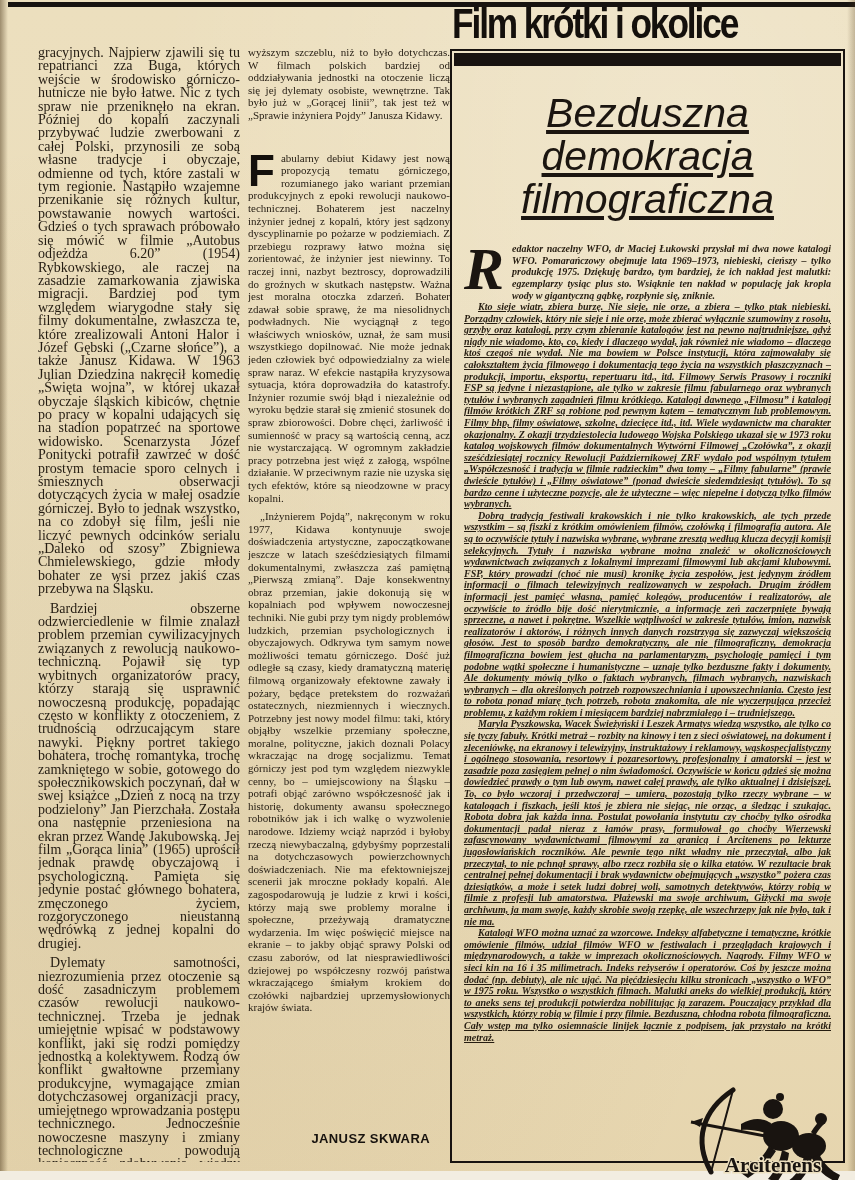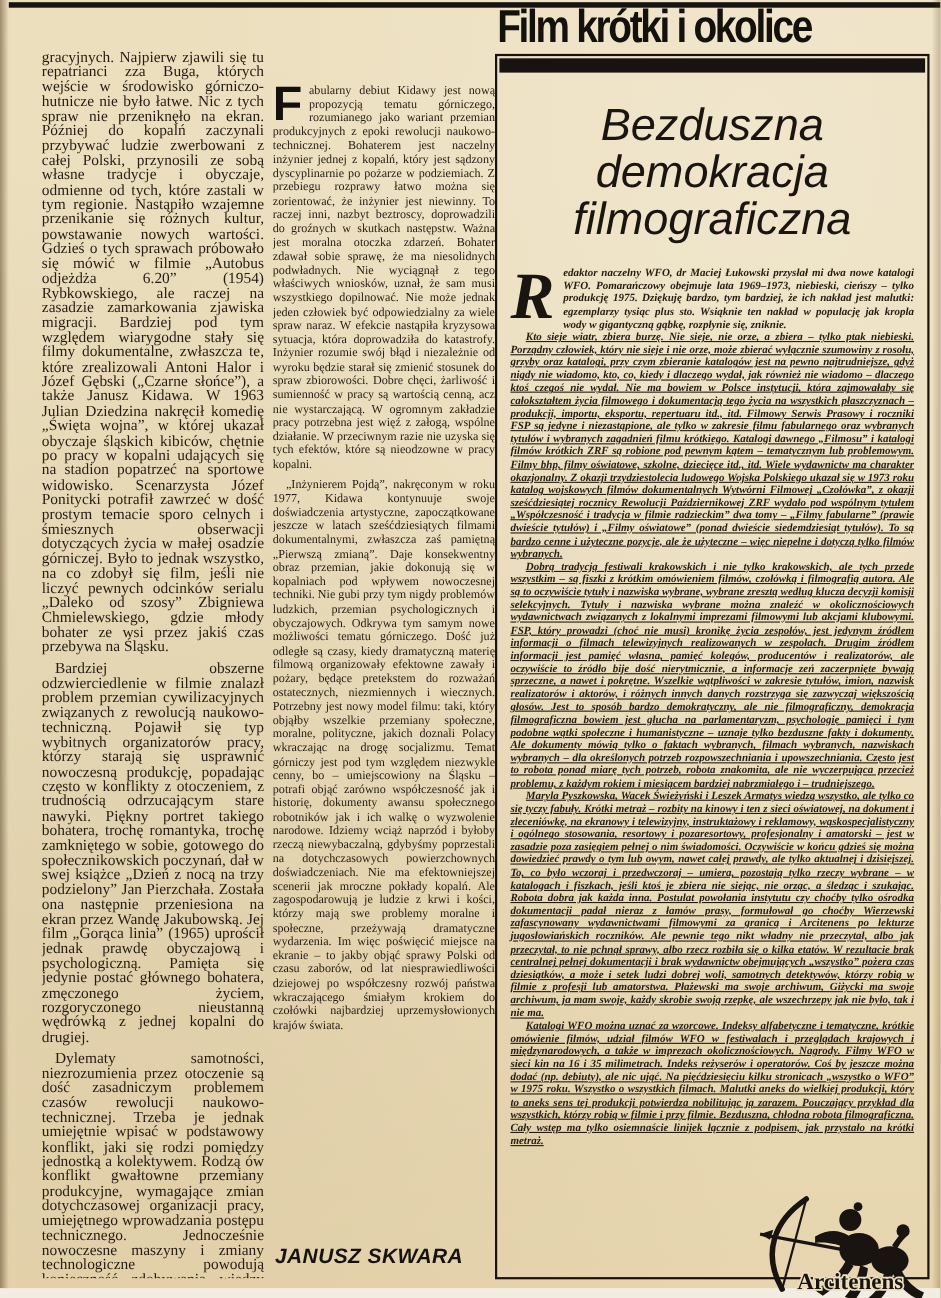--- a/index.html
+++ b/index.html
@@ -19,36 +19,36 @@
 
   
   .col{position:absolute;top:46px;width:202px;text-align:justify;overflow:hidden;}
   .col1{left:38px;height:1116px;font-size:14px;line-height:13.4px;}
   .col2{left:248px;height:1082px;font-size:11px;line-height:12.6px;}
   .col p{margin:0 0 6px 0;text-indent:12px;}
   .col p.cont{text-indent:0;}
   .col p.gap-before{margin-top:30px;}
   .dropcap-f{float:left;font-family:"Liberation Sans",sans-serif;font-weight:900;
     font-size:44px;line-height:34px;margin:2px 6px 0 0;color:#14100c;}
-  .byline{position:absolute;left:250px;top:1132px;width:180px;
-    font-family:"Liberation Sans",sans-serif;font-weight:700;font-size:19px;
-    line-height:1.12;letter-spacing:.4px;color:#17120e;font-style:italic;}
+  .byline{position:absolute;left:250px;top:1132px;width:180px;text-align:right;
+    font-family:"Liberation Sans",sans-serif;font-weight:700;font-size:13px;
+    line-height:1.12;letter-spacing:.4px;color:#17120e;}
 
   
   .section-header{position:absolute;left:452px;top:0px;margin:0;white-space:nowrap;
     font-family:"Liberation Sans",sans-serif;font-weight:700;font-size:42px;
     letter-spacing:-2.5px;color:#14100c;transform:scaleX(.84);transform-origin:left top;}
 
   
   .feature-box{position:absolute;left:450px;top:49px;width:391px;height:1110px;
     border:2px solid #181310;}
   .box-topbar{margin:2px;height:13px;background:#181310;}
   .f-title{margin:26px auto 0 auto;max-width:330px;text-align:center;
     font-family:"Liberation Sans",sans-serif;font-style:italic;font-weight:400;
-    font-size:41px;line-height:1.05;color:#1b1510;}
+    font-size:41px;line-height:1.05;color:#1b1510;text-decoration:underline;}
   .f-body{margin:22px 12px 0 12px;font-style:italic;font-weight:700;font-size:10px;
     line-height:11.6px;text-align:justify;color:#251c10;}
   .f-body p{margin:0;}
   .f-body p + p{text-indent:14px;text-decoration:underline;}
   .dropcap-r{float:left;font-size:60px;line-height:44px;margin:4px 8px 0 0;
     font-weight:700;font-style:italic;color:#1b1510;}
 
   
   .logo{position:absolute;right:4px;bottom:-8px;width:168px;height:104px;}
 </style>
@@ -61,20 +61,21 @@
   <div class="right-edge"></div>
   <div class="bottom-edge"></div>
 
   <div class="col col1">
     <p class="cont">gracyjnych. Najpierw zjawili się tu repatrianci zza Buga, których wejście w środowisko górniczo-hutnicze nie było łatwe. Nic z tych spraw nie przeniknęło na ekran. Później do kopalń zaczynali przybywać ludzie zwerbowani z całej Polski, przynosili ze sobą własne tradycje i obyczaje, odmienne od tych, które zastali w tym regionie. Nastąpiło wzajemne przenikanie się różnych kultur, powstawanie nowych wartości. Gdzieś o tych sprawach próbowało się mówić w filmie „Autobus odjeżdża 6.20” (1954) Rybkowskiego, ale raczej na zasadzie zamarkowania zjawiska migracji. Bardziej pod tym względem wiarygodne stały się filmy dokumentalne, zwłaszcza te, które zrealizowali Antoni Halor i Józef Gębski („Czarne słońce”), a także Janusz Kidawa. W 1963 Julian Dziedzina nakręcił komedię „Święta wojna”, w której ukazał obyczaje śląskich kibiców, chętnie po pracy w kopalni udających się na stadion popatrzeć na sportowe widowisko. Scenarzysta Józef Ponitycki potrafił zawrzeć w dość prostym temacie sporo celnych i śmiesznych obserwacji dotyczących życia w małej osadzie górniczej. Było to jednak wszystko, na co zdobył się film, jeśli nie liczyć pewnych odcinków serialu „Daleko od szosy” Zbigniewa Chmielewskiego, gdzie młody bohater ze wsi przez jakiś czas przebywa na Śląsku.</p>
     <p>Bardziej obszerne odzwierciedlenie w filmie znalazł problem przemian cywilizacyjnych związanych z rewolucją naukowo-techniczną. Pojawił się typ wybitnych organizatorów pracy, którzy starają się usprawnić nowoczesną produkcję, popadając często w konflikty z otoczeniem, z trudnością odrzucającym stare nawyki. Piękny portret takiego bohatera, trochę romantyka, trochę zamkniętego w sobie, gotowego do społecznikowskich poczynań, dał w swej książce „Dzień z nocą na trzy podzielony” Jan Pierzchała. Została ona następnie przeniesiona na ekran przez Wandę Jakubowską. Jej film „Gorąca linia” (1965) uprościł jednak prawdę obyczajową i psychologiczną. Pamięta się jedynie postać głównego bohatera, zmęczonego życiem, rozgoryczonego nieustanną wędrówką z jednej kopalni do drugiej.</p>
     <p>Dylematy samotności, niezrozumienia przez otoczenie są dość zasadniczym problemem czasów rewolucji naukowo-technicznej. Trzeba je jednak umiejętnie wpisać w podstawowy konflikt, jaki się rodzi pomiędzy jednostką a kolektywem. Rodzą ów konflikt gwałtowne przemiany produkcyjne, wymagające zmian dotychczasowej organizacji pracy, umiejętnego wprowadzania postępu technicznego. Jednocześnie nowoczesne maszyny i zmiany technologiczne powodują konieczność zdobywania wiedzy przez poszczególnych członków kolektywu. W przeciwnym razie będą się wzmagać dysproporcje pomiędzy możliwościami załogi a postawionymi przed nią zadaniami. Dramat ów znakomicie rozstrzyga film radziecki, ukazując, jak jednostka twórcza potrafi przełamać tradycyjne nawyki załogi („Człowiek znikąd”, „Premia”) i zmobilizować ją do nowej dyscypliny pracy, do przeciwstawienia się asekuranctwu, wygodnictwu, fałszywej sprawozdawczości. Społeczny i psychologiczny konflikt polega tu na tym, że kolektyw uczy się nowej techniki wykonywanych zadań postawionych na</p>
   </div>
 
   <div class="col col2">
+    <p class="cont">wyższym szczeblu, niż to było dotychczas. W filmach polskich bardziej od oddziaływania jednostki na otoczenie liczą się jej dylematy osobiste, wewnętrzne. Tak było już w „Gorącej linii”, tak jest też w „Sprawie inżyniera Pojdy” Janusza Kidawy.</p>
     <p class="cont gap-before">
       <span class="dropcap-f">F</span><span>abularny debiut Kidawy jest nową propozycją tematu górniczego, rozumianego jako wariant przemian produkcyjnych z epoki rewolucji naukowo-technicznej. Bohaterem jest naczelny inżynier jednej z kopalń, który jest sądzony dyscyplinarnie po pożarze w podziemiach. Z przebiegu rozprawy łatwo można się zorientować, że inżynier jest niewinny. To raczej inni, nazbyt beztroscy, doprowadzili do groźnych w skutkach następstw. Ważna jest moralna otoczka zdarzeń. Bohater zdawał sobie sprawę, że ma niesolidnych podwładnych. Nie wyciągnął z tego właściwych wniosków, uznał, że sam musi wszystkiego dopilnować. Nie może jednak jeden człowiek być odpowiedzialny za wiele spraw naraz. W efekcie nastąpiła kryzysowa sytuacja, która doprowadziła do katastrofy. Inżynier rozumie swój błąd i niezależnie od wyroku będzie starał się zmienić stosunek do spraw zbiorowości. Dobre chęci, żarliwość i sumienność w pracy są wartością cenną, acz nie wystarczającą. W ogromnym zakładzie pracy potrzebna jest więź z załogą, wspólne działanie. W przeciwnym razie nie uzyska się tych efektów, które są nieodzowne w pracy kopalni.</span>
     </p>
     <p>„Inżynierem Pojdą”, nakręconym w roku 1977, Kidawa kontynuuje swoje doświadczenia artystyczne, zapoczątkowane jeszcze w latach sześćdziesiątych filmami dokumentalnymi, zwłaszcza zaś pamiętną „Pierwszą zmianą”. Daje konsekwentny obraz przemian, jakie dokonują się w kopalniach pod wpływem nowoczesnej techniki. Nie gubi przy tym nigdy problemów ludzkich, przemian psychologicznych i obyczajowych. Odkrywa tym samym nowe możliwości tematu górniczego. Dość już odległe są czasy, kiedy dramatyczną materię filmową organizowały efektowne zawały i pożary, będące pretekstem do rozważań ostatecznych, niezmiennych i wiecznych. Potrzebny jest nowy model filmu: taki, który objąłby wszelkie przemiany społeczne, moralne, polityczne, jakich doznali Polacy wkraczając na drogę socjalizmu. Temat górniczy jest pod tym względem niezwykle cenny, bo – umiejscowiony na Śląsku – potrafi objąć zarówno współczesność jak i historię, dokumenty awansu społecznego robotników jak i ich walkę o wyzwolenie narodowe. Idziemy wciąż naprzód i byłoby rzeczą niewybaczalną, gdybyśmy poprzestali na dotychczasowych powierzchownych doświadczeniach. Nie ma efektowniejszej scenerii jak mroczne pokłady kopalń. Ale zagospodarowują je ludzie z krwi i kości, którzy mają swe problemy moralne i społeczne, przeżywają dramatyczne wydarzenia. Im więc poświęcić miejsce na ekranie – to jakby objąć sprawy Polski od czasu zaborów, od lat niesprawiedliwości dziejowej po współczesny rozwój państwa wkraczającego śmiałym krokiem do czołówki najbardziej uprzemysłowionych krajów świata.</p>
   </div>
 
   <div class="byline">JANUSZ SKWARA</div>
 
   <h1 class="section-header">Film krótki i okolice</h1>
 

